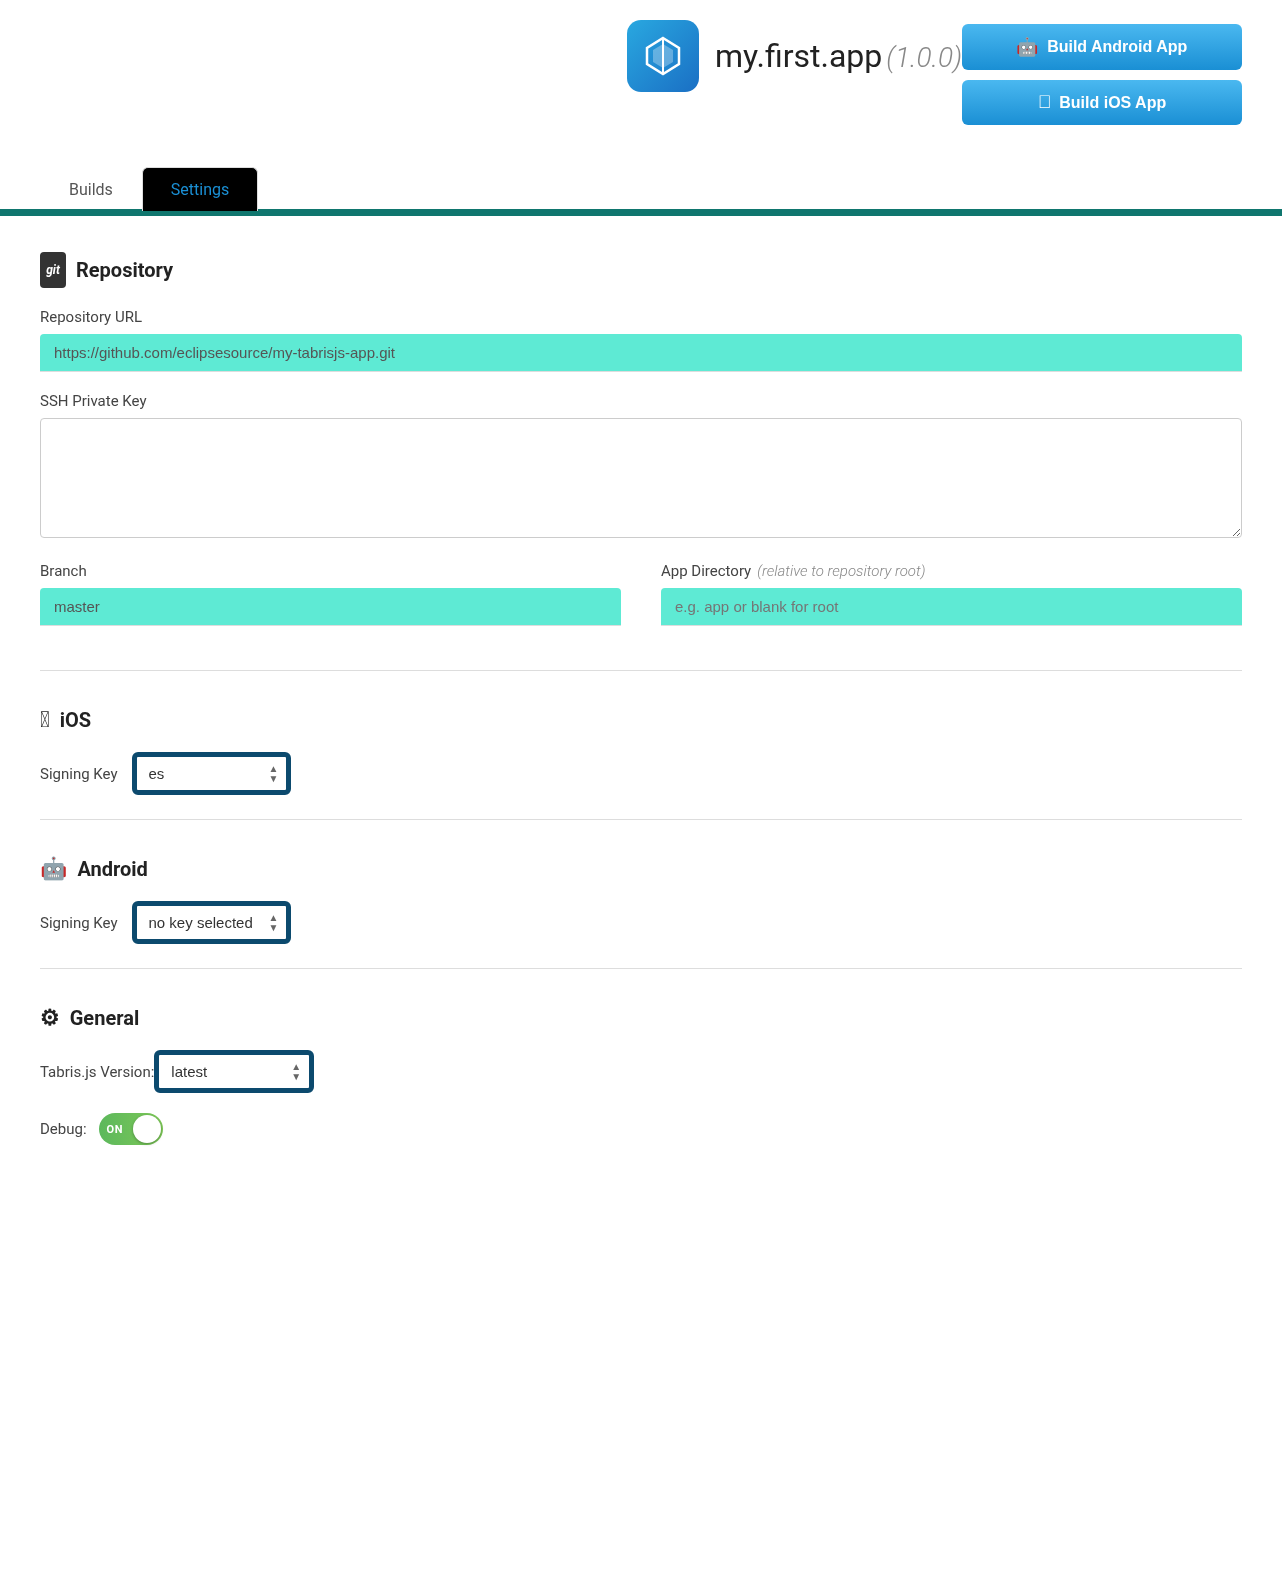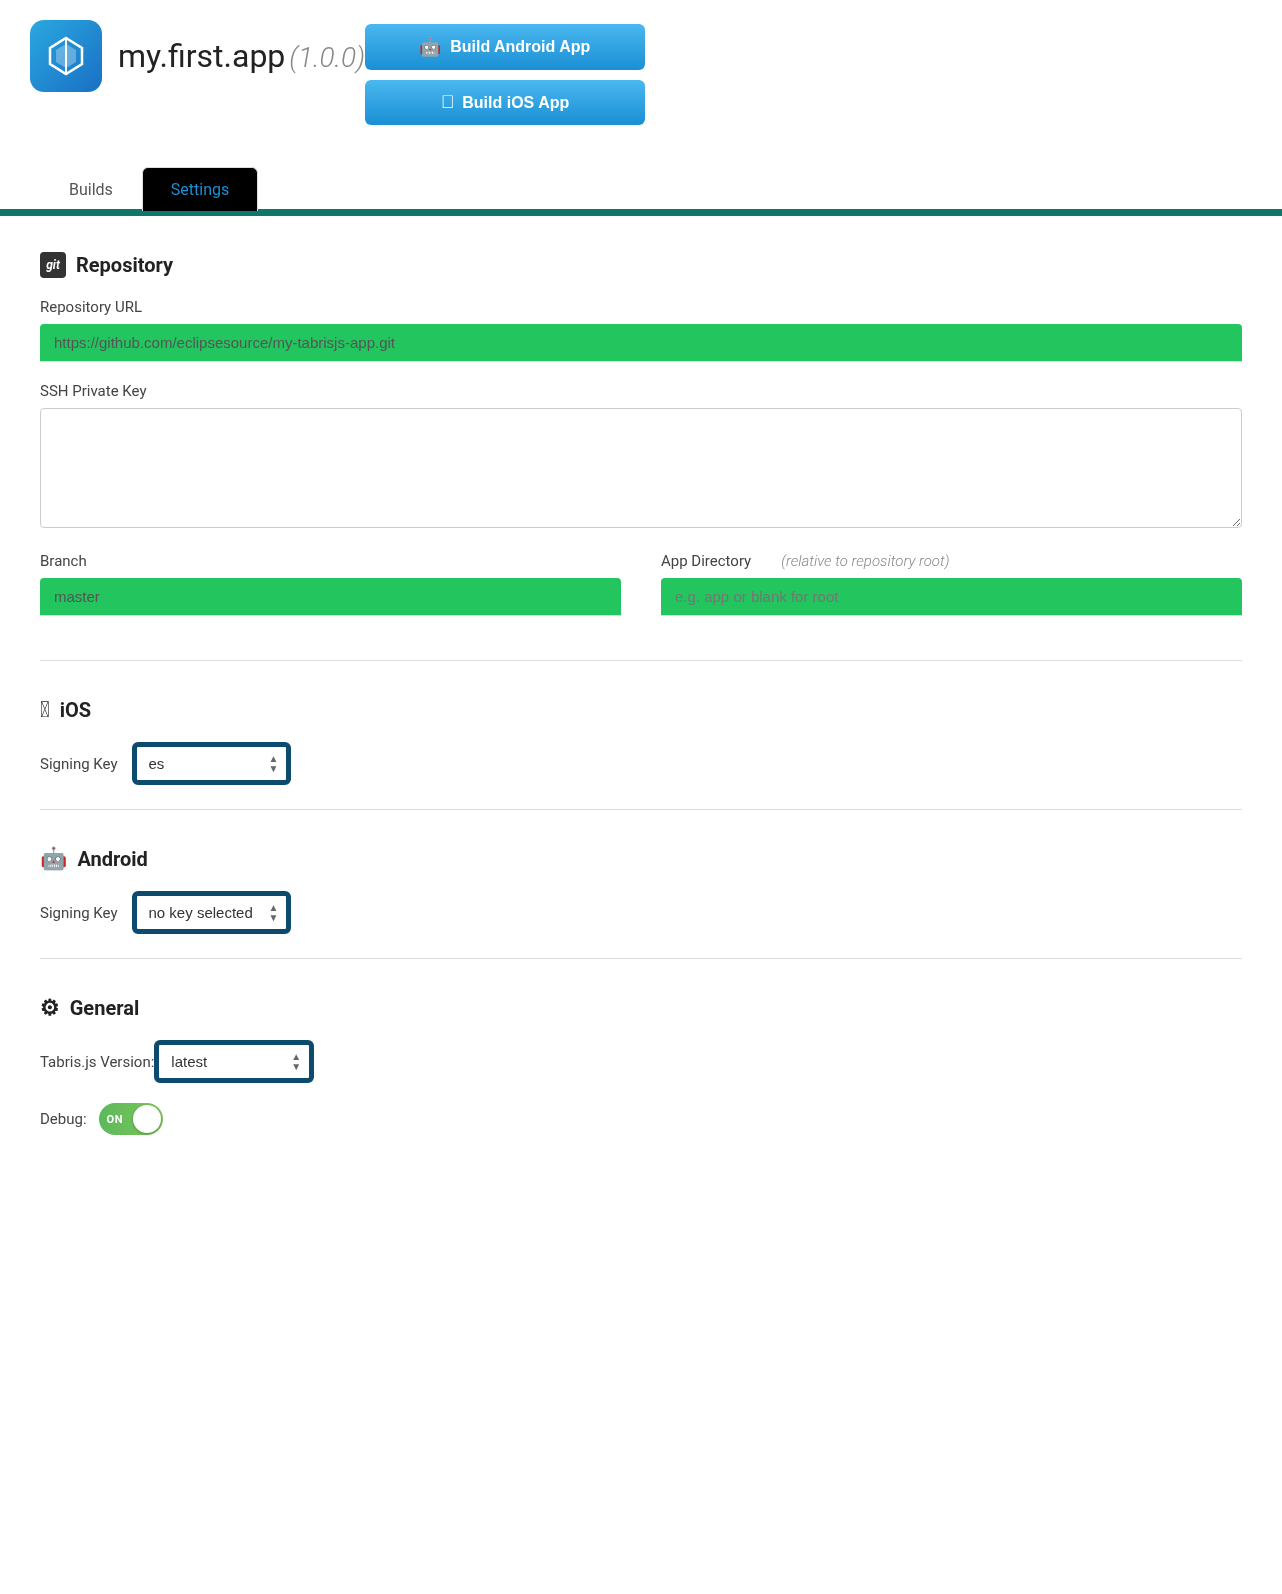--- a/index.html
+++ b/index.html
@@ -8,21 +8,21 @@
       background: #fff;
       color: #333;
       width: 1282px;
       min-height: 1594px;
     }
 
     
     .header {
       display: flex;
       align-items: flex-start;
-      justify-content: flex-start;
+      justify-content: flex-end;
       padding: 20px 40px 20px 30px;
     }
     .header-left {
       display: flex;
       align-items: center;
       gap: 16px;
     }
     .app-logo {
       width: 72px;
       height: 72px;
@@ -130,30 +130,29 @@
       color: #444;
       margin-bottom: 8px;
       display: flex;
       align-items: center;
       gap: 6px;
     }
     .field-label em {
       font-style: italic;
       color: #888;
       font-weight: 300;
-      margin-left: 24px;
     }
     .field-input {
       width: 100%;
       padding: 10px 14px;
       border: none;
       border-bottom: 1px solid #ddd;
       font-size: 15px;
       color: #555;
-      background: #22c55e;
+      background: #5eead4;
       border-radius: 4px 4px 0 0;
       outline: none;
     }
 
     .field-textarea {
       width: 100%;
       height: 120px;
       padding: 10px 14px;
       border: 1px solid #ccc;
       border-radius: 4px;
@@ -274,21 +273,21 @@
       border-radius: 6px;
       font-size: 16px;
       font-weight: 600;
       cursor: pointer;
       min-width: 100px;
     }
 
     
     .git-icon-box {
       width: 26px;
-      height: 26px;
+      height: 36px;
       background: #333;
       border-radius: 4px;
       display: inline-flex;
       align-items: center;
       justify-content: center;
       color: white;
       font-size: 12px;
       font-weight: 700;
       font-style: italic;
     }

